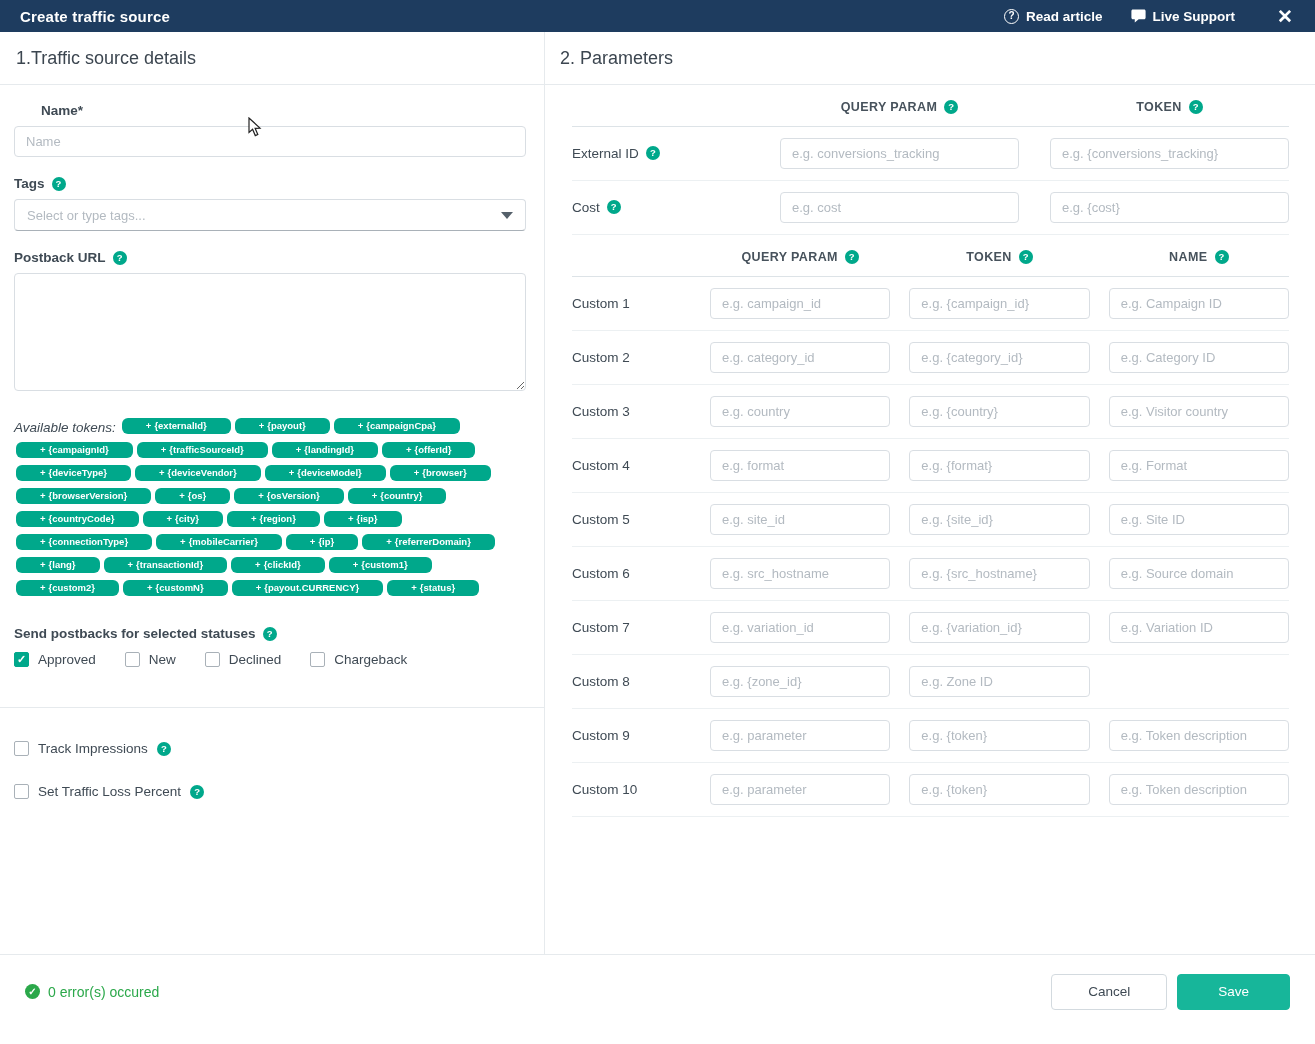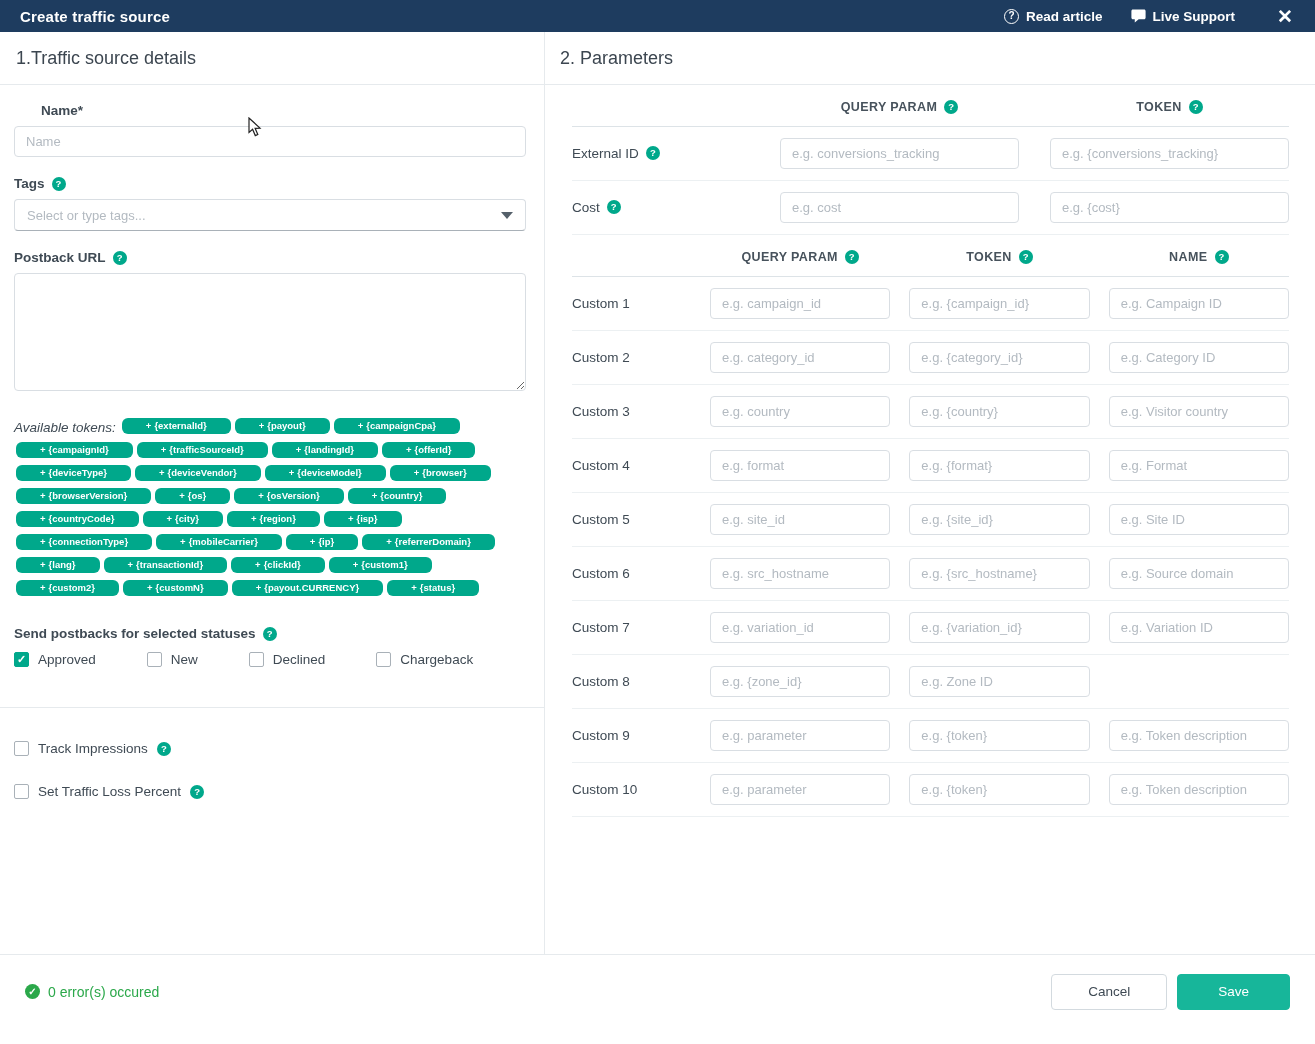--- a/index.html
+++ b/index.html
@@ -76,21 +76,21 @@
   
   .tokens{margin-top:20px;line-height:23px;}
   .tokens-label{font-style:italic;font-size:13.5px;color:var(--text);margin-right:4px;}
   .token-pill{
     display:inline-block;background:var(--accent);color:#fff;border-radius:6px;
     font-size:9.5px;font-weight:700;padding:3px 24px;margin:0 2px 3px 2px;cursor:pointer;
     line-height:1.1;vertical-align:middle;white-space:nowrap;
   }
   .token-pill .plus{margin-right:3px;}
   
-  .status-row{display:flex;align-items:center;gap:51px;margin-top:11px;}
+  .status-row{display:flex;align-items:center;gap:29px;margin-top:11px;}
   .checkbox-item{display:inline-flex;align-items:center;gap:9px;cursor:pointer;font-size:13.5px;color:var(--text);}
   .checkbox{
     width:15px;height:15px;border:1.5px solid #a9b1b8;border-radius:2px;background:#fff;
     display:inline-flex;align-items:center;justify-content:center;flex:0 0 auto;
   }
   .checkbox.checked{background:var(--accent);border-color:var(--accent);}
   .checkbox.checked::after{content:"✓";color:#fff;font-size:11px;font-weight:700;line-height:1;}
   .left-divider{border:none;border-top:1px solid var(--line);margin:40px -18px 0 -14px;}
   .checkbox-block{margin-top:33px;display:flex;}
   .checkbox-block + .checkbox-block{margin-top:28px;}

